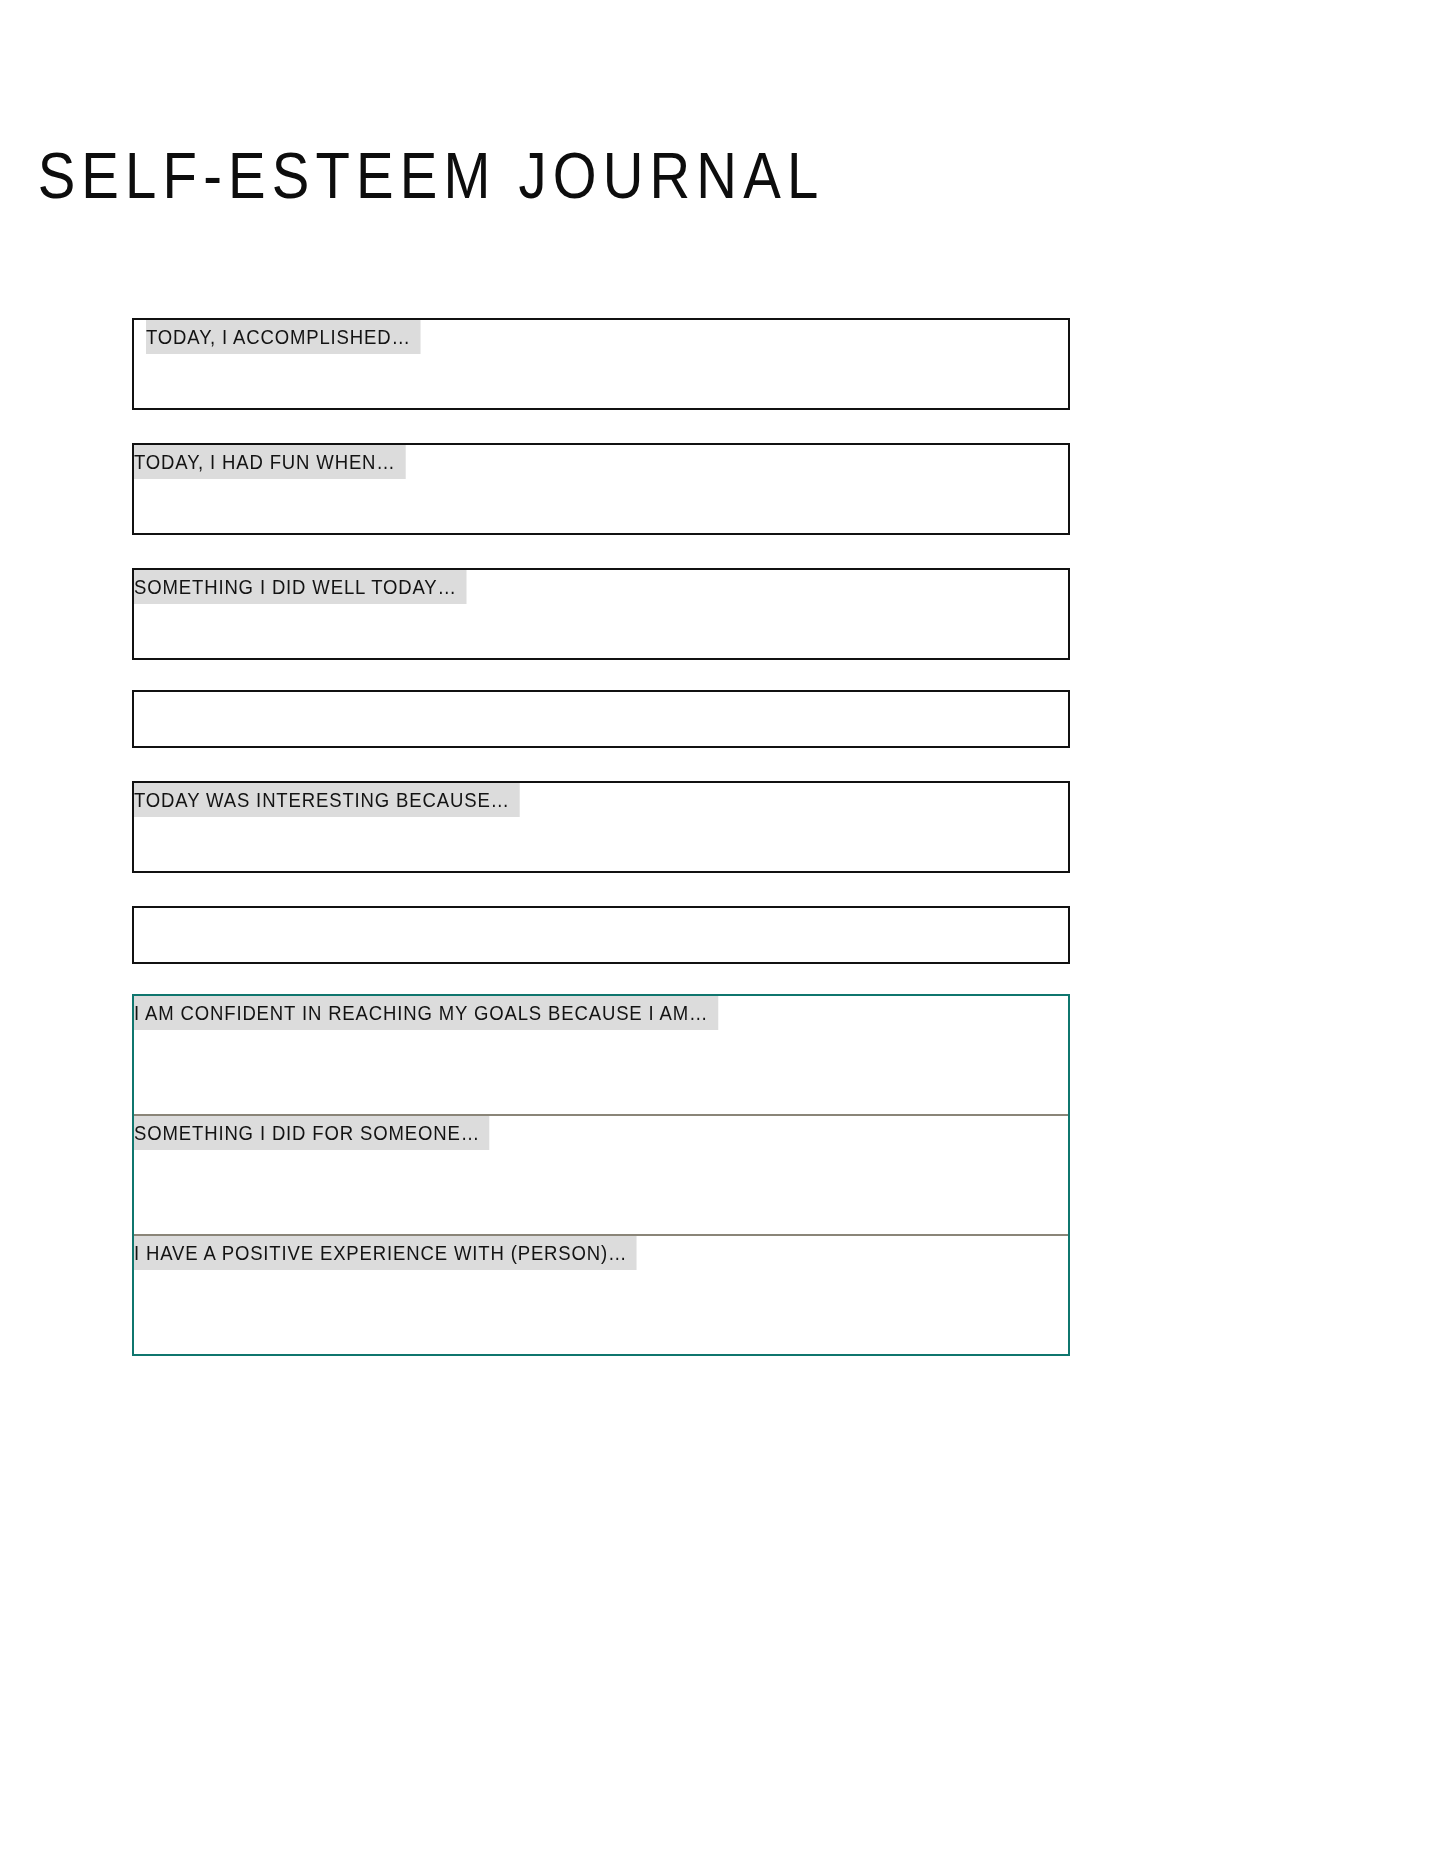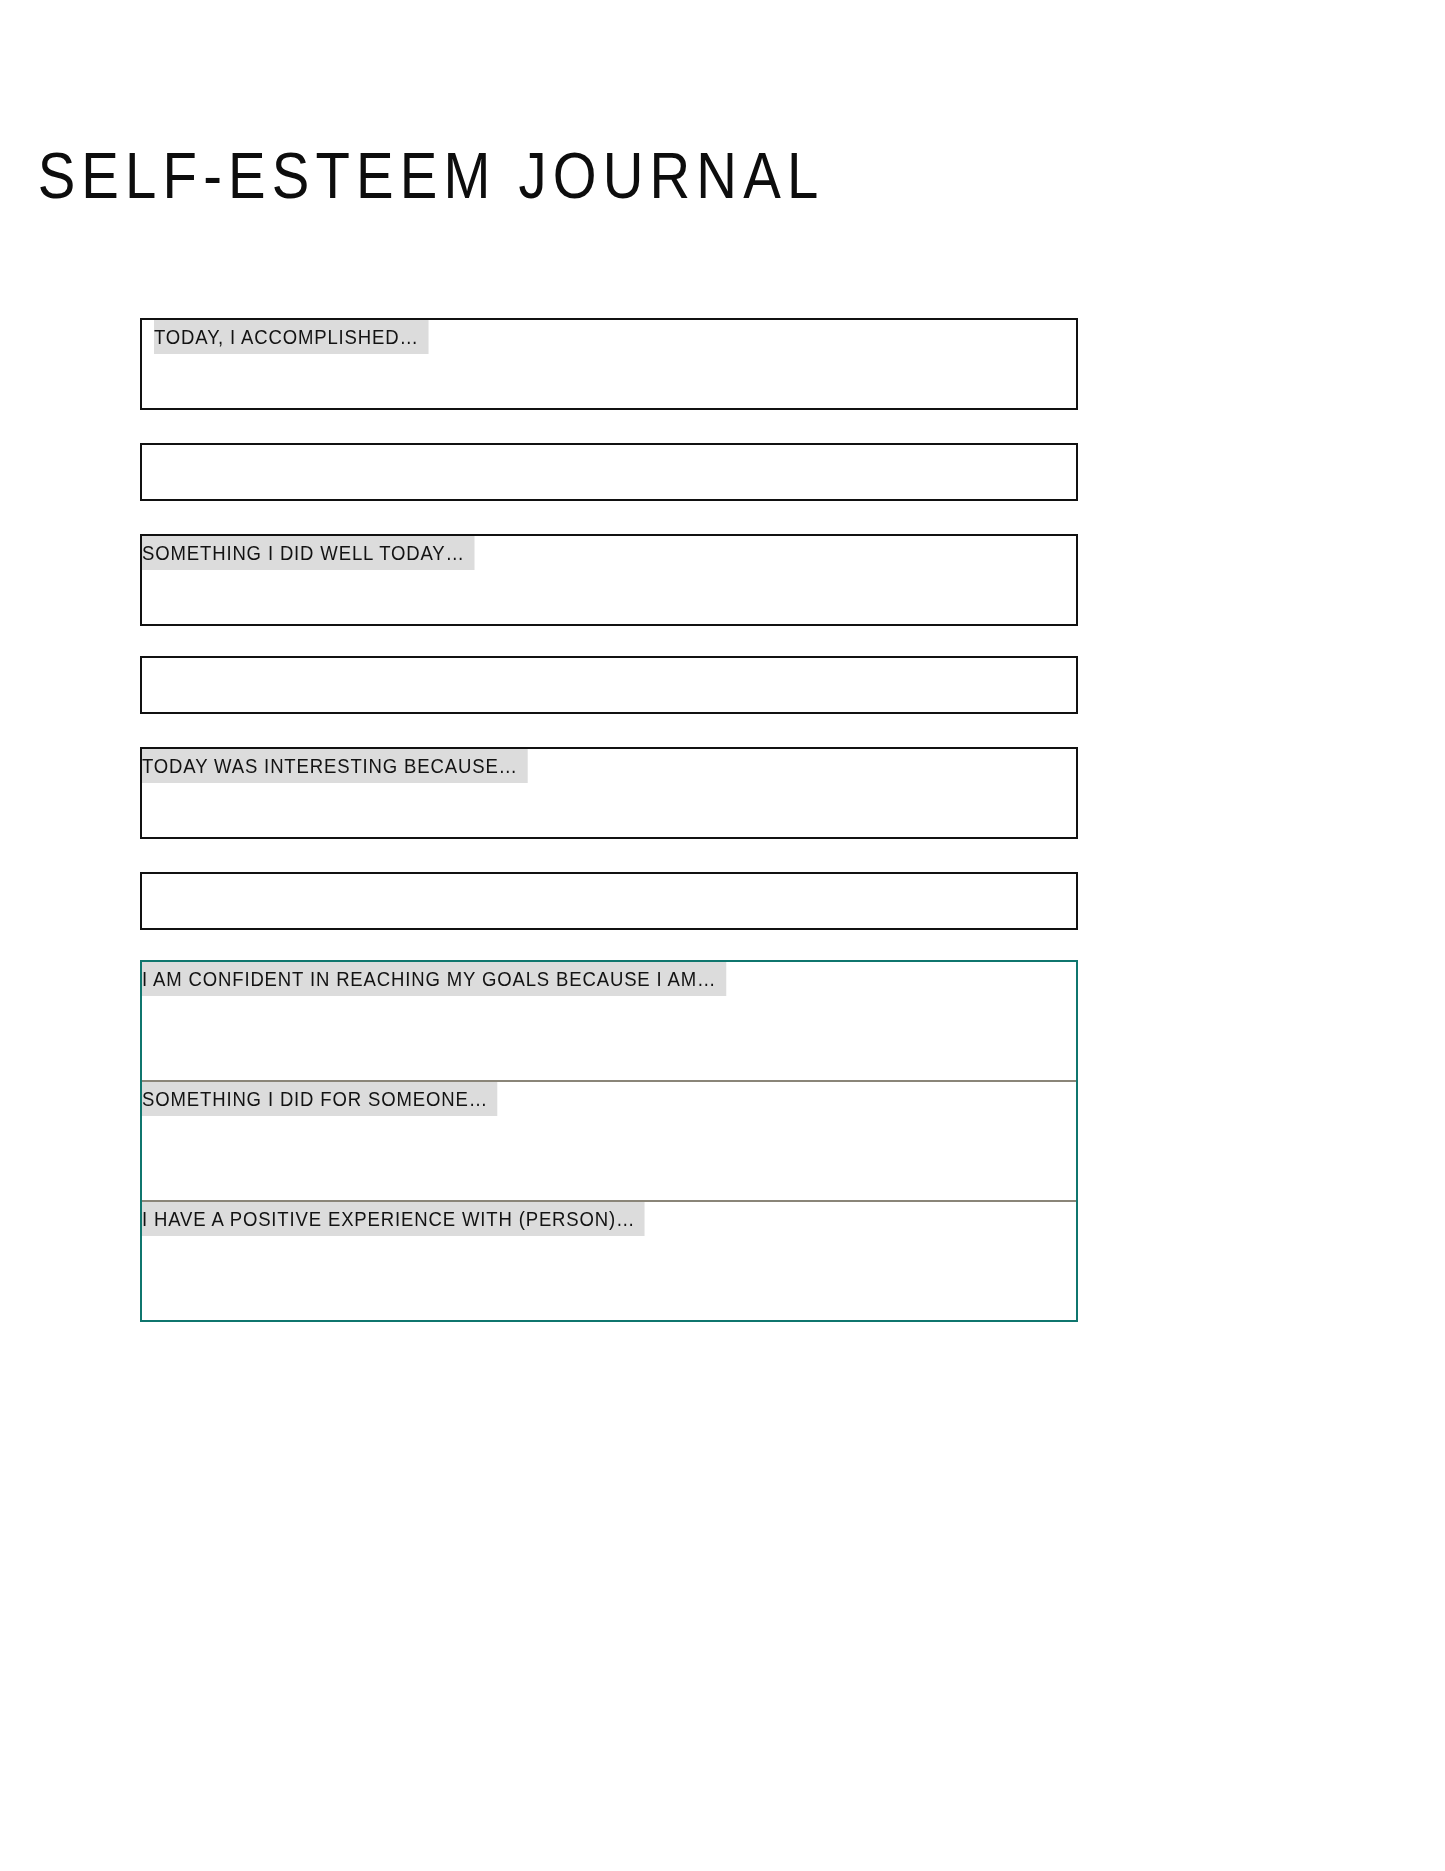--- a/index.html
+++ b/index.html
@@ -40,21 +40,21 @@
     color: #0d0d0d;
     transform: scaleX(0.88);
     transform-origin: center;
     white-space: nowrap;
     margin-left: -16px;
   }
 
   
   .sections {
     position: absolute;
-    left: 140px;
+    left: 132px;
     top: 318px;
     width: 938px;
   }
 
   .prompt-box {
     position: relative;
     box-sizing: border-box;
     border: 2px solid #111111;
     background: #ffffff;
     width: 938px;
@@ -121,20 +121,23 @@
     <div class="prompt-box indent-1">
       <div class="prompt-label-row">
         <span class="prompt-label">TODAY,  I   ACCOMPLISHED…</span>
       </div>
       <div class="prompt-writing-area"></div>
     </div>
 
     <div class="gap-md"></div>
 
     <div class="prompt-box indent-0">
+      <div class="prompt-label-row">
+        <span class="prompt-label">TODAY,  I   HAD  FUN    WHEN…</span>
+      </div>
       <div class="prompt-writing-area"></div>
     </div>
 
     <div class="gap-md"></div>
 
     <div class="prompt-box indent-0">
       <div class="prompt-label-row">
         <span class="prompt-label">SOMETHING  I  DID  WELL TODAY…</span>
       </div>
       <div class="prompt-writing-area"></div>

